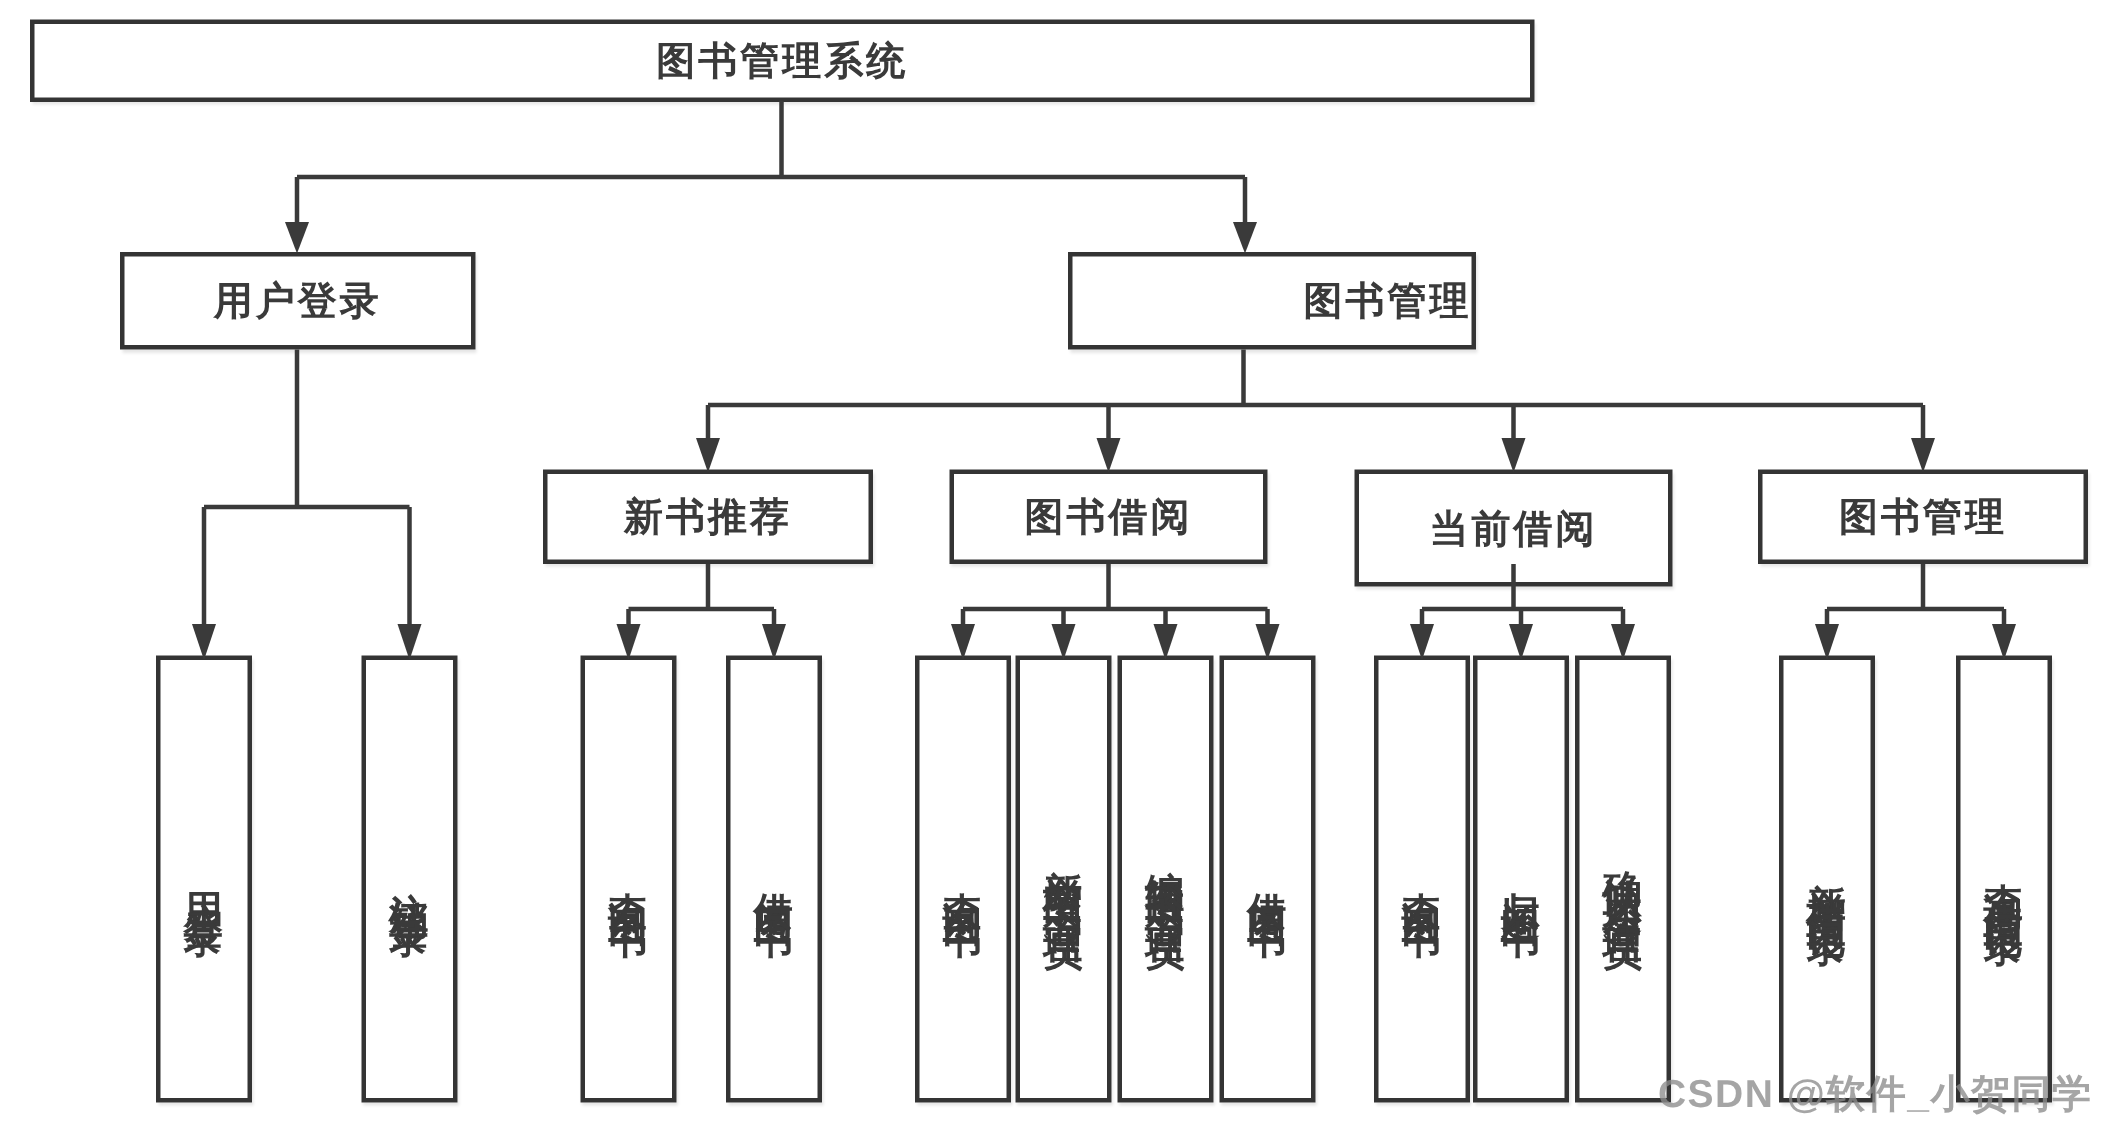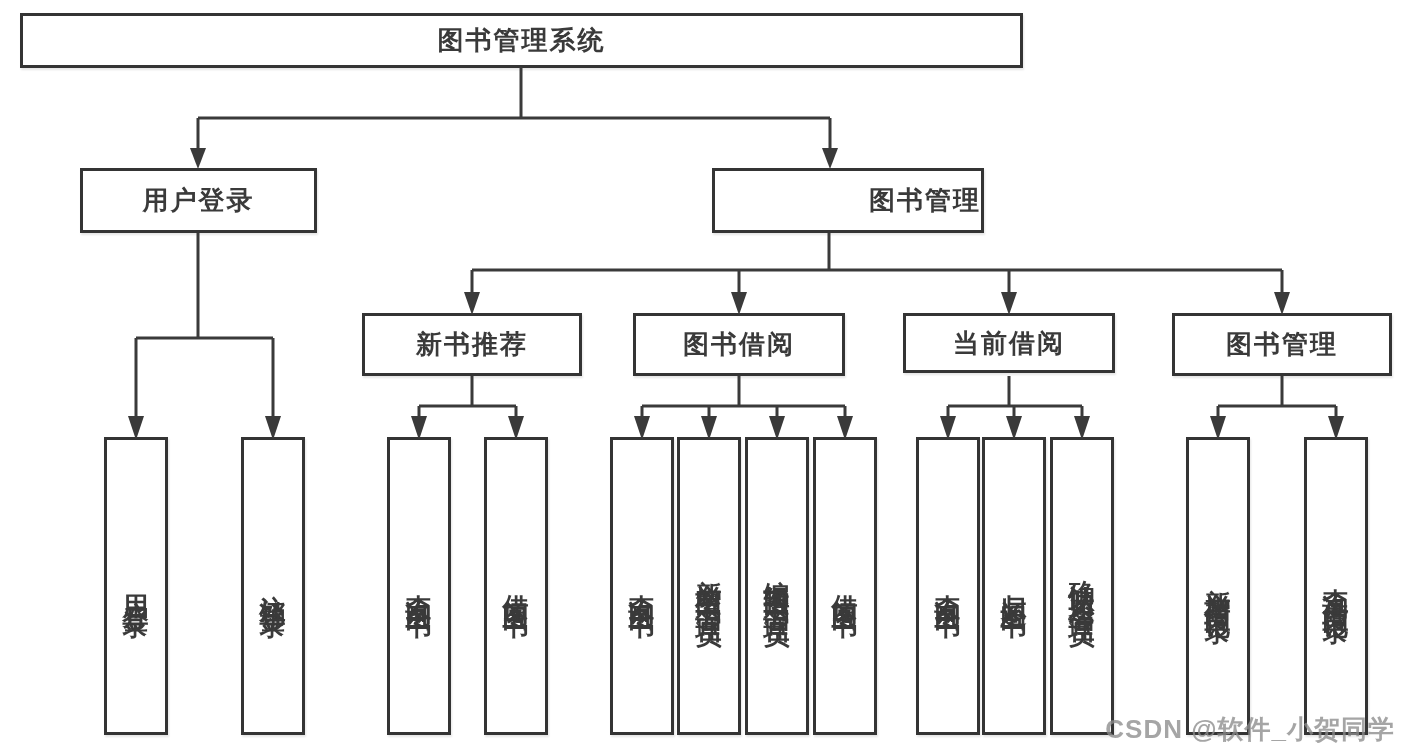--- a/index.html
+++ b/index.html
@@ -25,21 +25,21 @@
     writing-mode:vertical-lr;text-orientation:mixed;
     font-size:26px;letter-spacing:6px;line-height:1;color:#3a3a3a;
   }
 
   
   #n-root{left:20px;top:13px;width:1003px;height:55px;}
   #n-user-login{left:80px;top:168px;width:237px;height:65px;}
   #n-book-mgmt{left:712px;top:168px;width:272px;height:65px;justify-content:flex-end;}
   #n-new-book{left:362px;top:313px;width:220px;height:63px;}
   #n-book-borrow{left:633px;top:313px;width:212px;height:63px;}
-  #n-current-borrow{left:903px;top:313px;width:212px;height:60px;}
+  #n-current-borrow{left:903px;top:313px;width:212px;height:78px;}
   #n-borrow-records{left:1172px;top:313px;width:220px;height:63px;}
   #b1{left:104px;}  #b2{left:241px;}  #b3{left:387px;}  #b4{left:484px;}
   #b5{left:610px;}  #b6{left:677px;}  #b7{left:745px;}  #b8{left:813px;}
   #b9{left:916px;}  #b10{left:982px;} #b11{left:1050px;}
   #b12{left:1186px;}#b13{left:1304px;}
 
   svg.connectors{position:absolute;left:0;top:0;z-index:2;pointer-events:none;}
   svg.connectors path{stroke:#3a3a3a;stroke-width:3;fill:none;}
   svg.connectors polygon{fill:#3a3a3a;}
 

